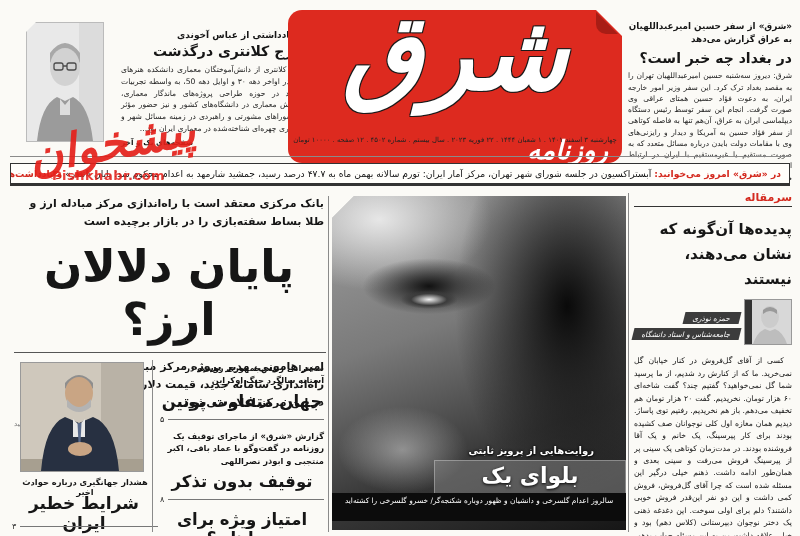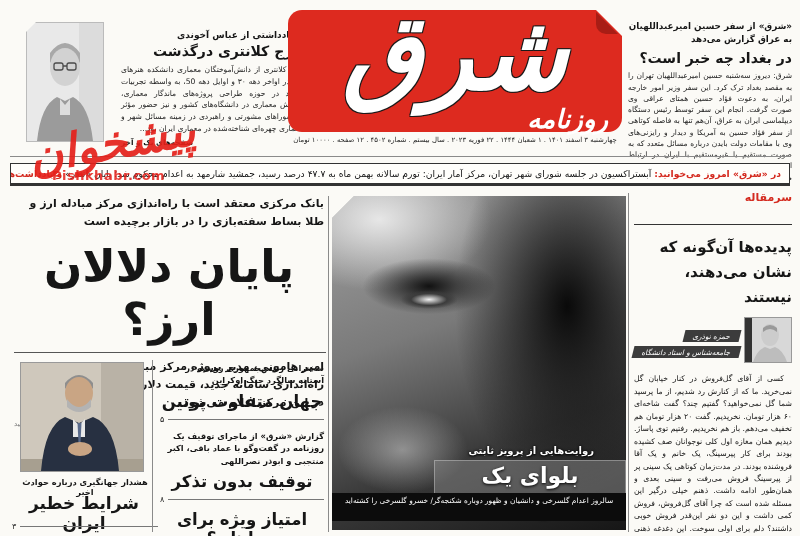--- a/index.html
+++ b/index.html
@@ -10,21 +10,21 @@
   
   .obit-photo{left:26px;top:22px;width:76px;height:118px;border:1px solid #bbb;
               clip-path:polygon(10px 0,100% 0,100% 100%,0 100%,0 10px);}
   .obit-text{left:104px;top:30px;width:182px;text-align:right;margin-left:17px;}
   .obit-kicker{font-size:9px;font-weight:bold;}
   .obit-headline{font-size:14px;font-weight:bold;margin:3px 0 5px;}
   .obit-body{font-size:7.6px;line-height:1.55;text-align:justify;color:#222;}
   .obit-foot{font-size:7.4px;font-weight:bold;margin-top:3px;text-align:left;color:#111;}
 
   
-  .logo-box{left:288px;top:10px;width:334px;height:122px;background:#dd2a1f;border-radius:14px;}
+  .logo-box{left:288px;top:10px;width:334px;height:153px;background:#dd2a1f;border-radius:14px;}
   .curl-white{position:absolute;top:-2px;right:-2px;width:0;height:0;
               border-top:30px solid #fbfaf6;border-left:30px solid transparent;}
   .curl-red{position:absolute;top:2px;right:4px;width:22px;height:22px;background:#a81d15;
             clip-path:polygon(0 0,100% 100%,0 100%);border-radius:0 0 0 10px;}
   .logo-text{position:absolute;left:0;right:0;top:-24px;text-align:center;
              font-family:"DejaVu Sans",sans-serif;font-style:italic;font-weight:bold;
              font-size:104px;line-height:1.3;color:#fff;
              text-shadow:-1px -1px 0 #1a1a1a,1px -1px 0 #1a1a1a,-1px 1px 0 #1a1a1a,1px 1px 0 #1a1a1a;}
   .logo-sub{position:absolute;right:14px;bottom:-2px;color:#fff;font-style:italic;
             font-weight:bold;font-size:26px;line-height:1.1;margin-left:12px;}
@@ -92,21 +92,21 @@
               background:rgba(130,130,130,.55);border:1px solid rgba(255,255,255,.3);
               color:#fff;font-size:22px;font-weight:bold;text-align:center;line-height:30px;
               text-shadow:0 1px 3px #000;}
   .mp-bar{position:absolute;bottom:9px;left:0;right:0;height:28px;background:#0c0c0c;color:#fff;
           font-size:7.4px;line-height:16px;text-align:center;white-space:nowrap;overflow:hidden;}
 
   
   .div-v3{left:628px;top:193px;height:339px;border-left:1px solid #8a8a8a;}
   .editorial{left:634px;top:191px;width:158px;text-align:right;}
   .ed-label{color:#d42a1f;font-size:11px;font-weight:bold;border-bottom:1px solid #333;
-            padding-bottom:20px;margin-bottom:10px;}
+            padding-bottom:2px;margin-bottom:10px;}
   .ed-headline{font-size:15px;font-weight:bold;line-height:1.65;}
   .ed-authorbox{position:relative;height:50px;margin:8px 0 6px;}
   .ed-photo{position:absolute;right:0;top:0;width:46px;height:44px;border:1px solid #999;}
   .ed-name,.ed-role{position:absolute;right:52px;background:#3c3c3c;color:#fff;font-size:7.4px;
             padding:1.5px 9px;transform:skewX(-14deg);white-space:nowrap;}
   .ed-name{top:13px;}
   .ed-role{top:29px;}
   .ed-body{font-size:7.7px;line-height:1.62;text-align:justify;color:#141414;height:218px;
            overflow:hidden;text-indent:8px;}
 </style>

